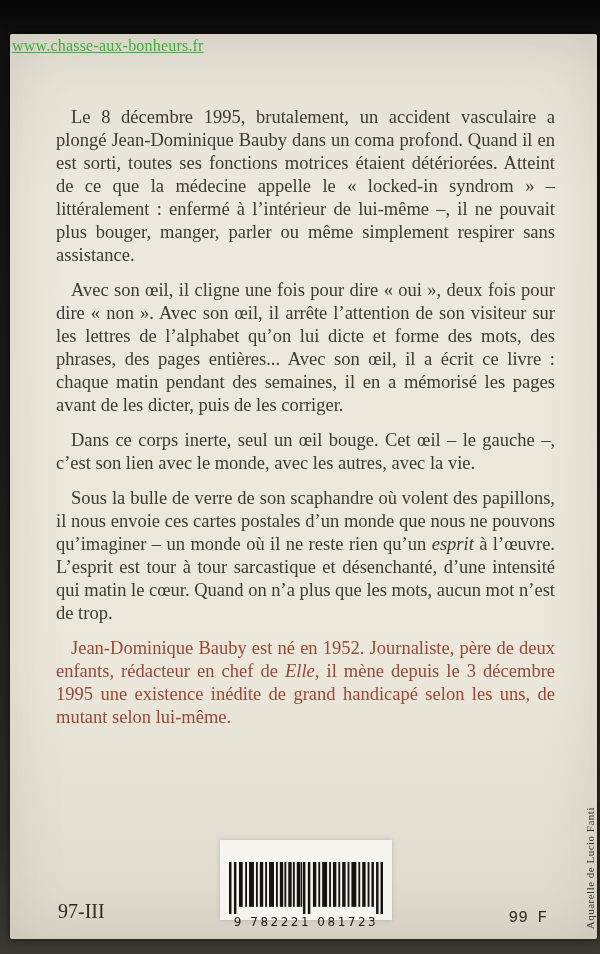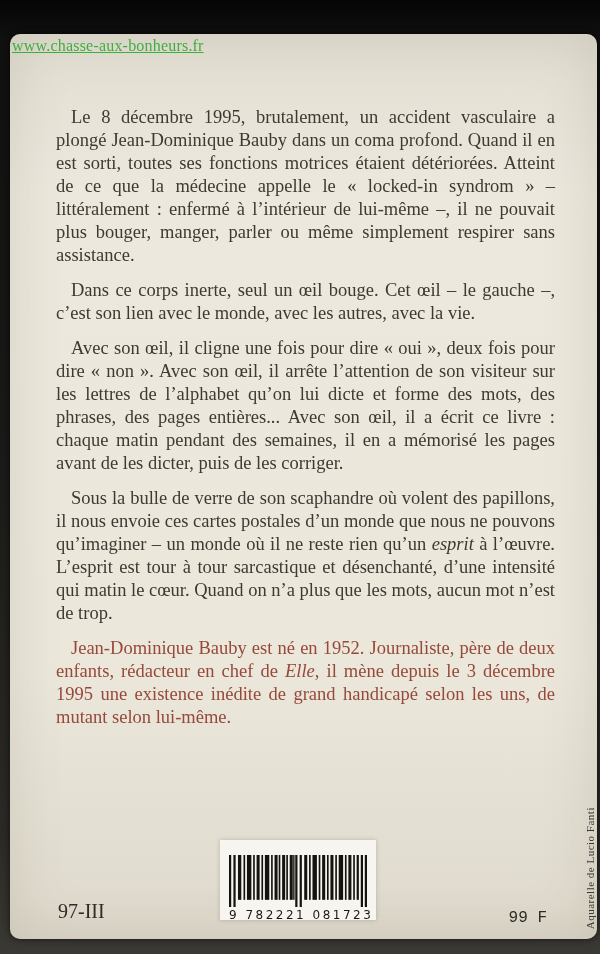--- a/index.html
+++ b/index.html
@@ -14,40 +14,40 @@
   }
   .watermark {
     position:absolute; top:37px; left:12px; z-index:6;
     font-family:Liberation Serif, serif; font-size:16px;
     color:#3fae3f; text-decoration:underline; letter-spacing:0.2px;
   }
   .cover {
     position:absolute; left:10px; right:3px; top:34px; bottom:15px;
     background:linear-gradient(180deg,#e2ded2 0%,#ece8dd 18%,#ebe7db 70%,#ded9cc 100%);
     box-shadow: inset 0 0 55px rgba(95,85,60,0.16), 0 0 7px rgba(0,0,0,0.65);
-    border-radius:10px;
+    border-radius:2px;
   }
   .text-block {
     position:absolute; top:72px; left:46px; right:42px;
     color:#3e3a33; font-size:18.5px; line-height:23px;
     text-align:justify;
   }
   .text-block p { margin:0 0 12px 0; text-indent:15px; }
   .text-block em { font-style:italic; }
   .bio { color:#96493a; }
   .credit {
     position:absolute; right:1px; bottom:10px;
     writing-mode:vertical-rl; transform:rotate(180deg);
     font-size:11px; color:#3a3833; letter-spacing:0.5px;
     font-family:"Liberation Serif", serif;
   }
   .barcode-box {
-    position:absolute; left:210px; top:806px; width:156px; height:80px;
+    position:absolute; left:210px; top:806px; width:172px; height:80px;
     background:#f7f5ef; box-shadow:0 0 4px rgba(60,50,30,0.25);
-    padding:15px 9px 2px; box-sizing:border-box;
+    padding:22px 9px 2px; box-sizing:border-box;
   }
   .bars { width:100%; height:52px; display:block; }
   .bars rect { fill:#15130f; }
   .barcode-number {
     font-family:"DejaVu Sans", sans-serif; font-size:12px;
     letter-spacing:2.5px; color:#1c1a16; text-align:center; margin-top:1px;
     white-space:nowrap;
   }
   .print-code { position:absolute; left:48px; bottom:16px; font-size:20px; color:#2e2b25; }
   .price { position:absolute; right:50px; bottom:12px; font-size:16px; color:#2e2b25;font-family:Liberation Mono, monospace; }
@@ -56,22 +56,22 @@
 <body>
 
 <div class="photo">
 
   <span class="watermark">www.chasse-aux-bonheurs.fr</span>
 
   <div class="cover">
 
     <div class="text-block">
       <p>Le 8 décembre 1995, brutalement, un accident vasculaire a plongé Jean-Dominique Bauby dans un coma profond. Quand il en est sorti, toutes ses fonctions motrices étaient détériorées. Atteint de ce que la médecine appelle le « locked-in syndrom » – littéralement : enfermé à l’intérieur de lui-même –, il ne pouvait plus bouger, manger, parler ou même simplement respirer sans assistance.</p>
+      <p>Avec son œil, il cligne une fois pour dire « oui », deux fois pour dire « non ». Avec son œil, il arrête l’attention de son visiteur sur les lettres de l’alphabet qu’on lui dicte et forme des mots, des phrases, des pages entières... Avec son œil, il a écrit ce livre : chaque matin pendant des semaines, il en a mémorisé les pages avant de les dicter, puis de les corriger.</p>
       <p>Dans ce corps inerte, seul un œil bouge. Cet œil – le gauche –, c’est son lien avec le monde, avec les autres, avec la vie.</p>
-      <p>Avec son œil, il cligne une fois pour dire « oui », deux fois pour dire « non ». Avec son œil, il arrête l’attention de son visiteur sur les lettres de l’alphabet qu’on lui dicte et forme des mots, des phrases, des pages entières... Avec son œil, il a écrit ce livre : chaque matin pendant des semaines, il en a mémorisé les pages avant de les dicter, puis de les corriger.</p>
       <p><span>Sous la bulle de verre de son scaphandre où volent des papillons, il nous envoie ces cartes postales d’un monde que nous ne pouvons qu’imaginer – un monde où il ne reste rien qu’un </span><em>esprit</em><span> à l’œuvre. L’esprit est tour à tour sarcastique et désenchanté, d’une intensité qui matin le cœur. Quand on n’a plus que les mots, aucun mot n’est de trop.</span></p>
       <p class="bio"><span>Jean-Dominique Bauby est né en 1952. Journaliste, père de deux enfants, rédacteur en chef de </span><em>Elle</em><span>, il mène depuis le 3 décembre 1995 une existence inédite de grand handicapé selon les uns, de mutant selon lui-même.</span></p>
     </div>
 
     <div class="credit">Aquarelle de Lucio Fanti</div>
 
     <div class="barcode-box">
       <svg class="bars" viewBox="0 0 100 58" preserveAspectRatio="none" aria-hidden="true">
         <rect x="0" y="0" width="1.6" height="58"></rect>
         <rect x="3.2" y="0" width="1.6" height="58"></rect>

